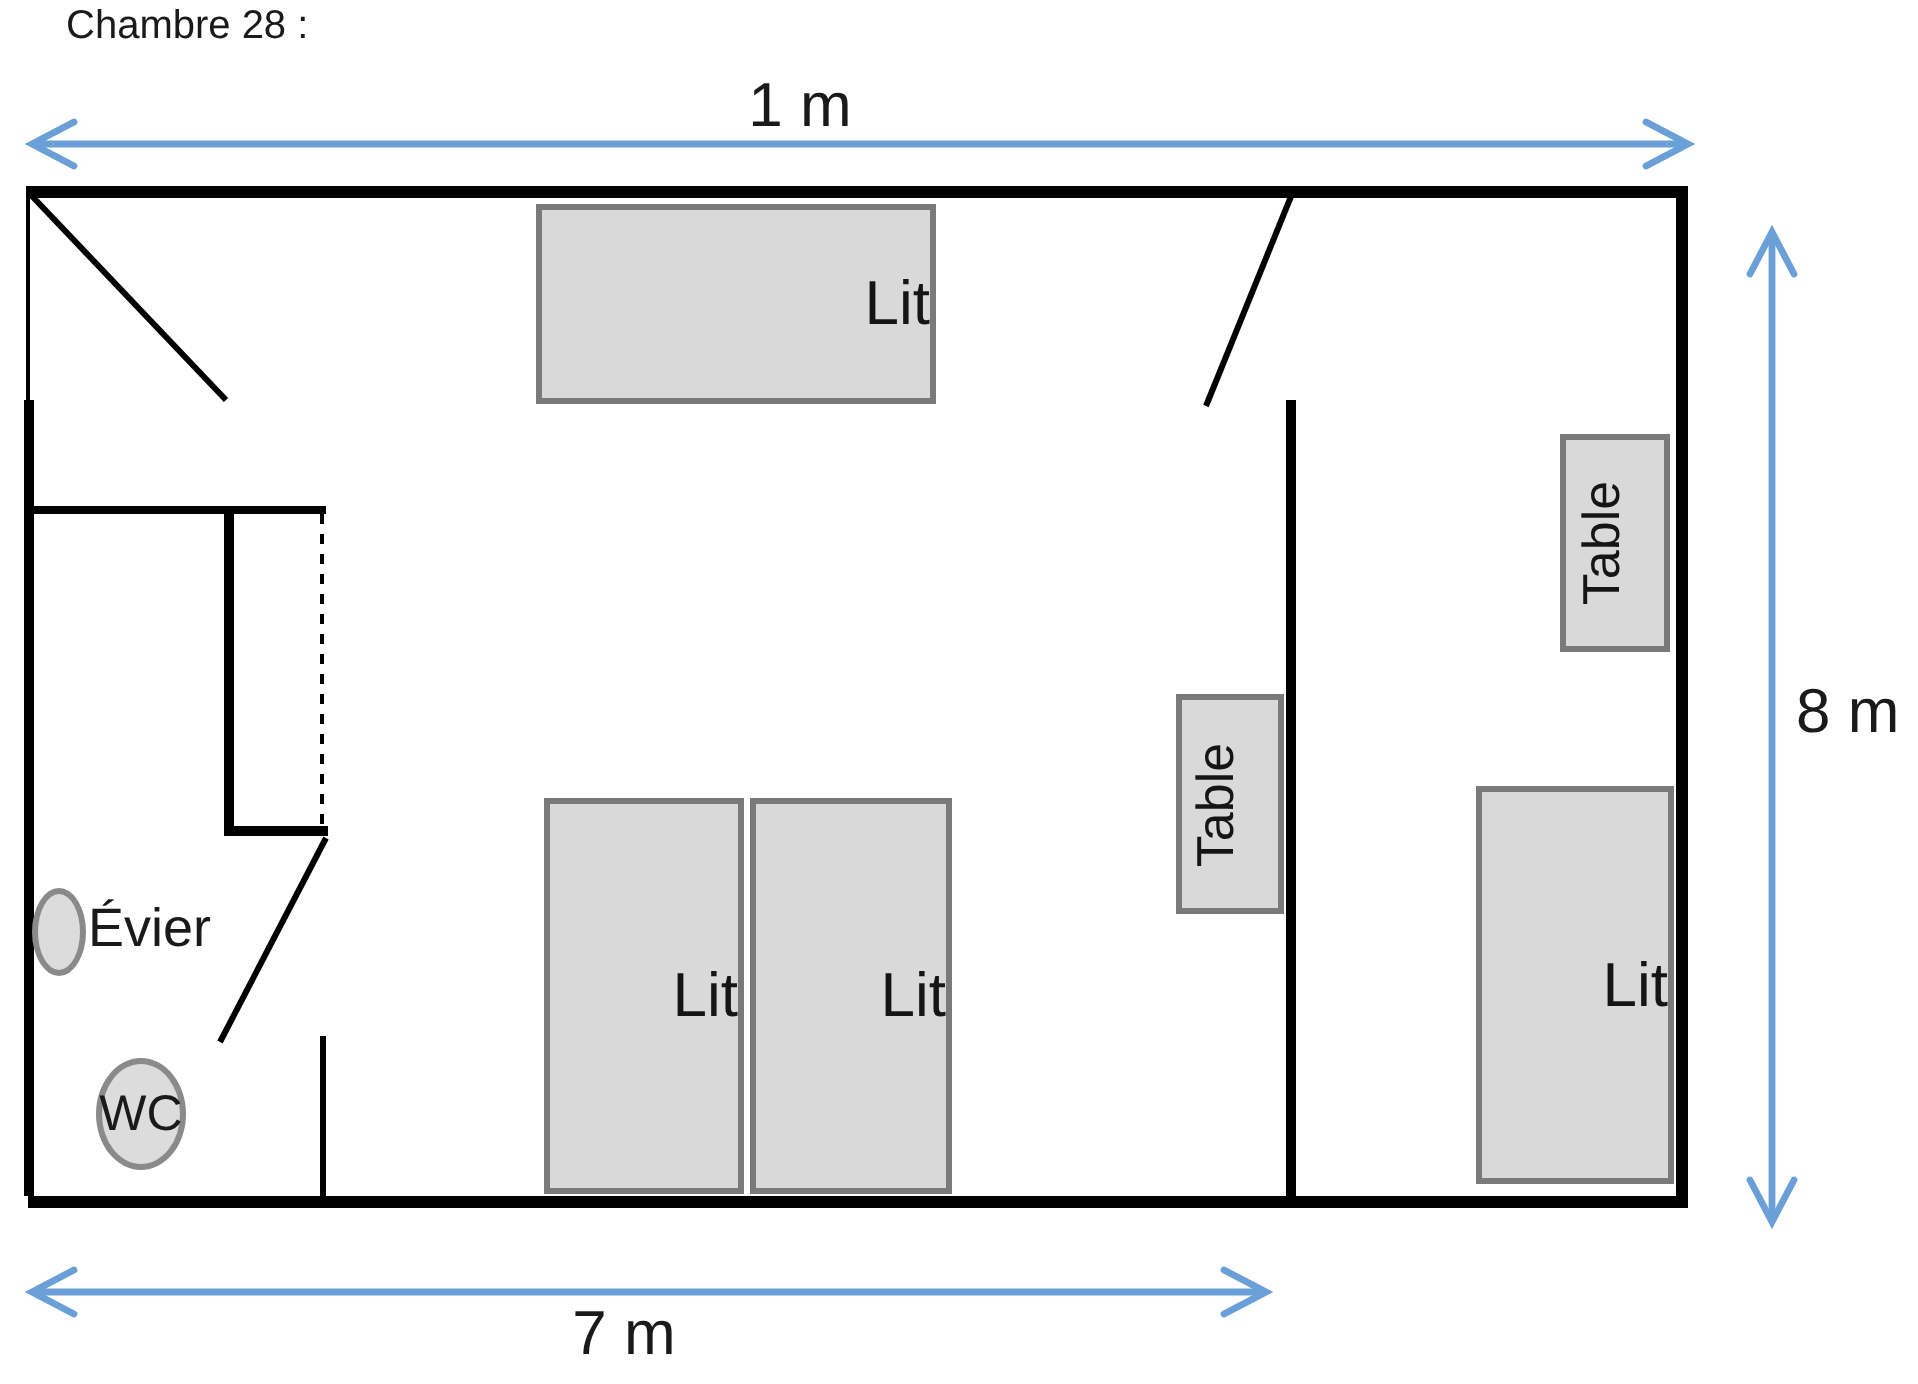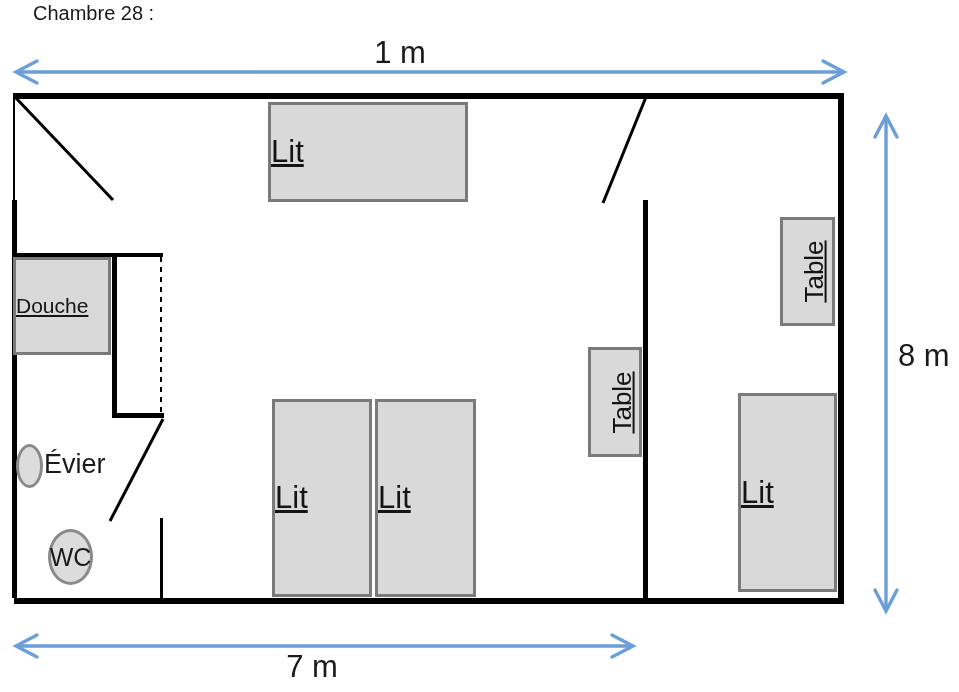--- a/index.html
+++ b/index.html
@@ -13,22 +13,22 @@
   body{font-family:"Liberation Sans", sans-serif;color:var(--text);}
   .canvas{position:relative;width:959px;height:692px;background:#ffffff;overflow:hidden;}
 
   .wall{position:absolute;background:var(--wall);z-index:1;}
 
   .furniture{
     position:absolute;z-index:2;
     background:var(--furniture-fill);
     border:3px solid var(--furniture-border);
     box-sizing:border-box;
-    display:flex;align-items:center;justify-content:flex-start;
-    font-size:31px;color:#151515;text-decoration:underline;
+    display:flex;align-items:center;justify-content:flex-end;
+    font-size:31px;color:#151515;
   }
   .furniture.small-label{font-size:21px;}
   .rot-label{transform:rotate(-90deg);white-space:nowrap;font-size:26px;}
 
   .oval{
     position:absolute;z-index:2;border-radius:50%;
     background:#dcdcdc;border:3px solid #8a8a8a;box-sizing:border-box;
     display:flex;align-items:center;justify-content:center;
   }
 
@@ -76,23 +76,20 @@
   </div>
   <div class="furniture" style="left:738px;top:393px;width:99px;height:199px;">
     <span>Lit</span>
   </div>
   <div class="furniture" style="left:588px;top:347px;width:54px;height:110px;">
     <span class="rot-label">Table</span>
   </div>
   <div class="furniture" style="left:780px;top:217px;width:55px;height:109px;">
     <span class="rot-label">Table</span>
   </div>
-  <div class="furniture small-label" style="left:13px;top:257px;width:98px;height:98px;">
-    <span>Douche</span>
-  </div>
 
   <div class="oval" style="left:16px;top:444px;width:27px;height:44px;"></div>
   <div class="label sink-label">Évier</div>
   <div class="oval" style="left:48px;top:529px;width:45px;height:56px;">
     <span class="wc-label">WC</span>
   </div>
 
   <svg class="overlay" width="959" height="692" viewBox="0 0 959 692">
     <g class="arrow">
       <line x1="18" y1="72" x2="842" y2="72"></line>

